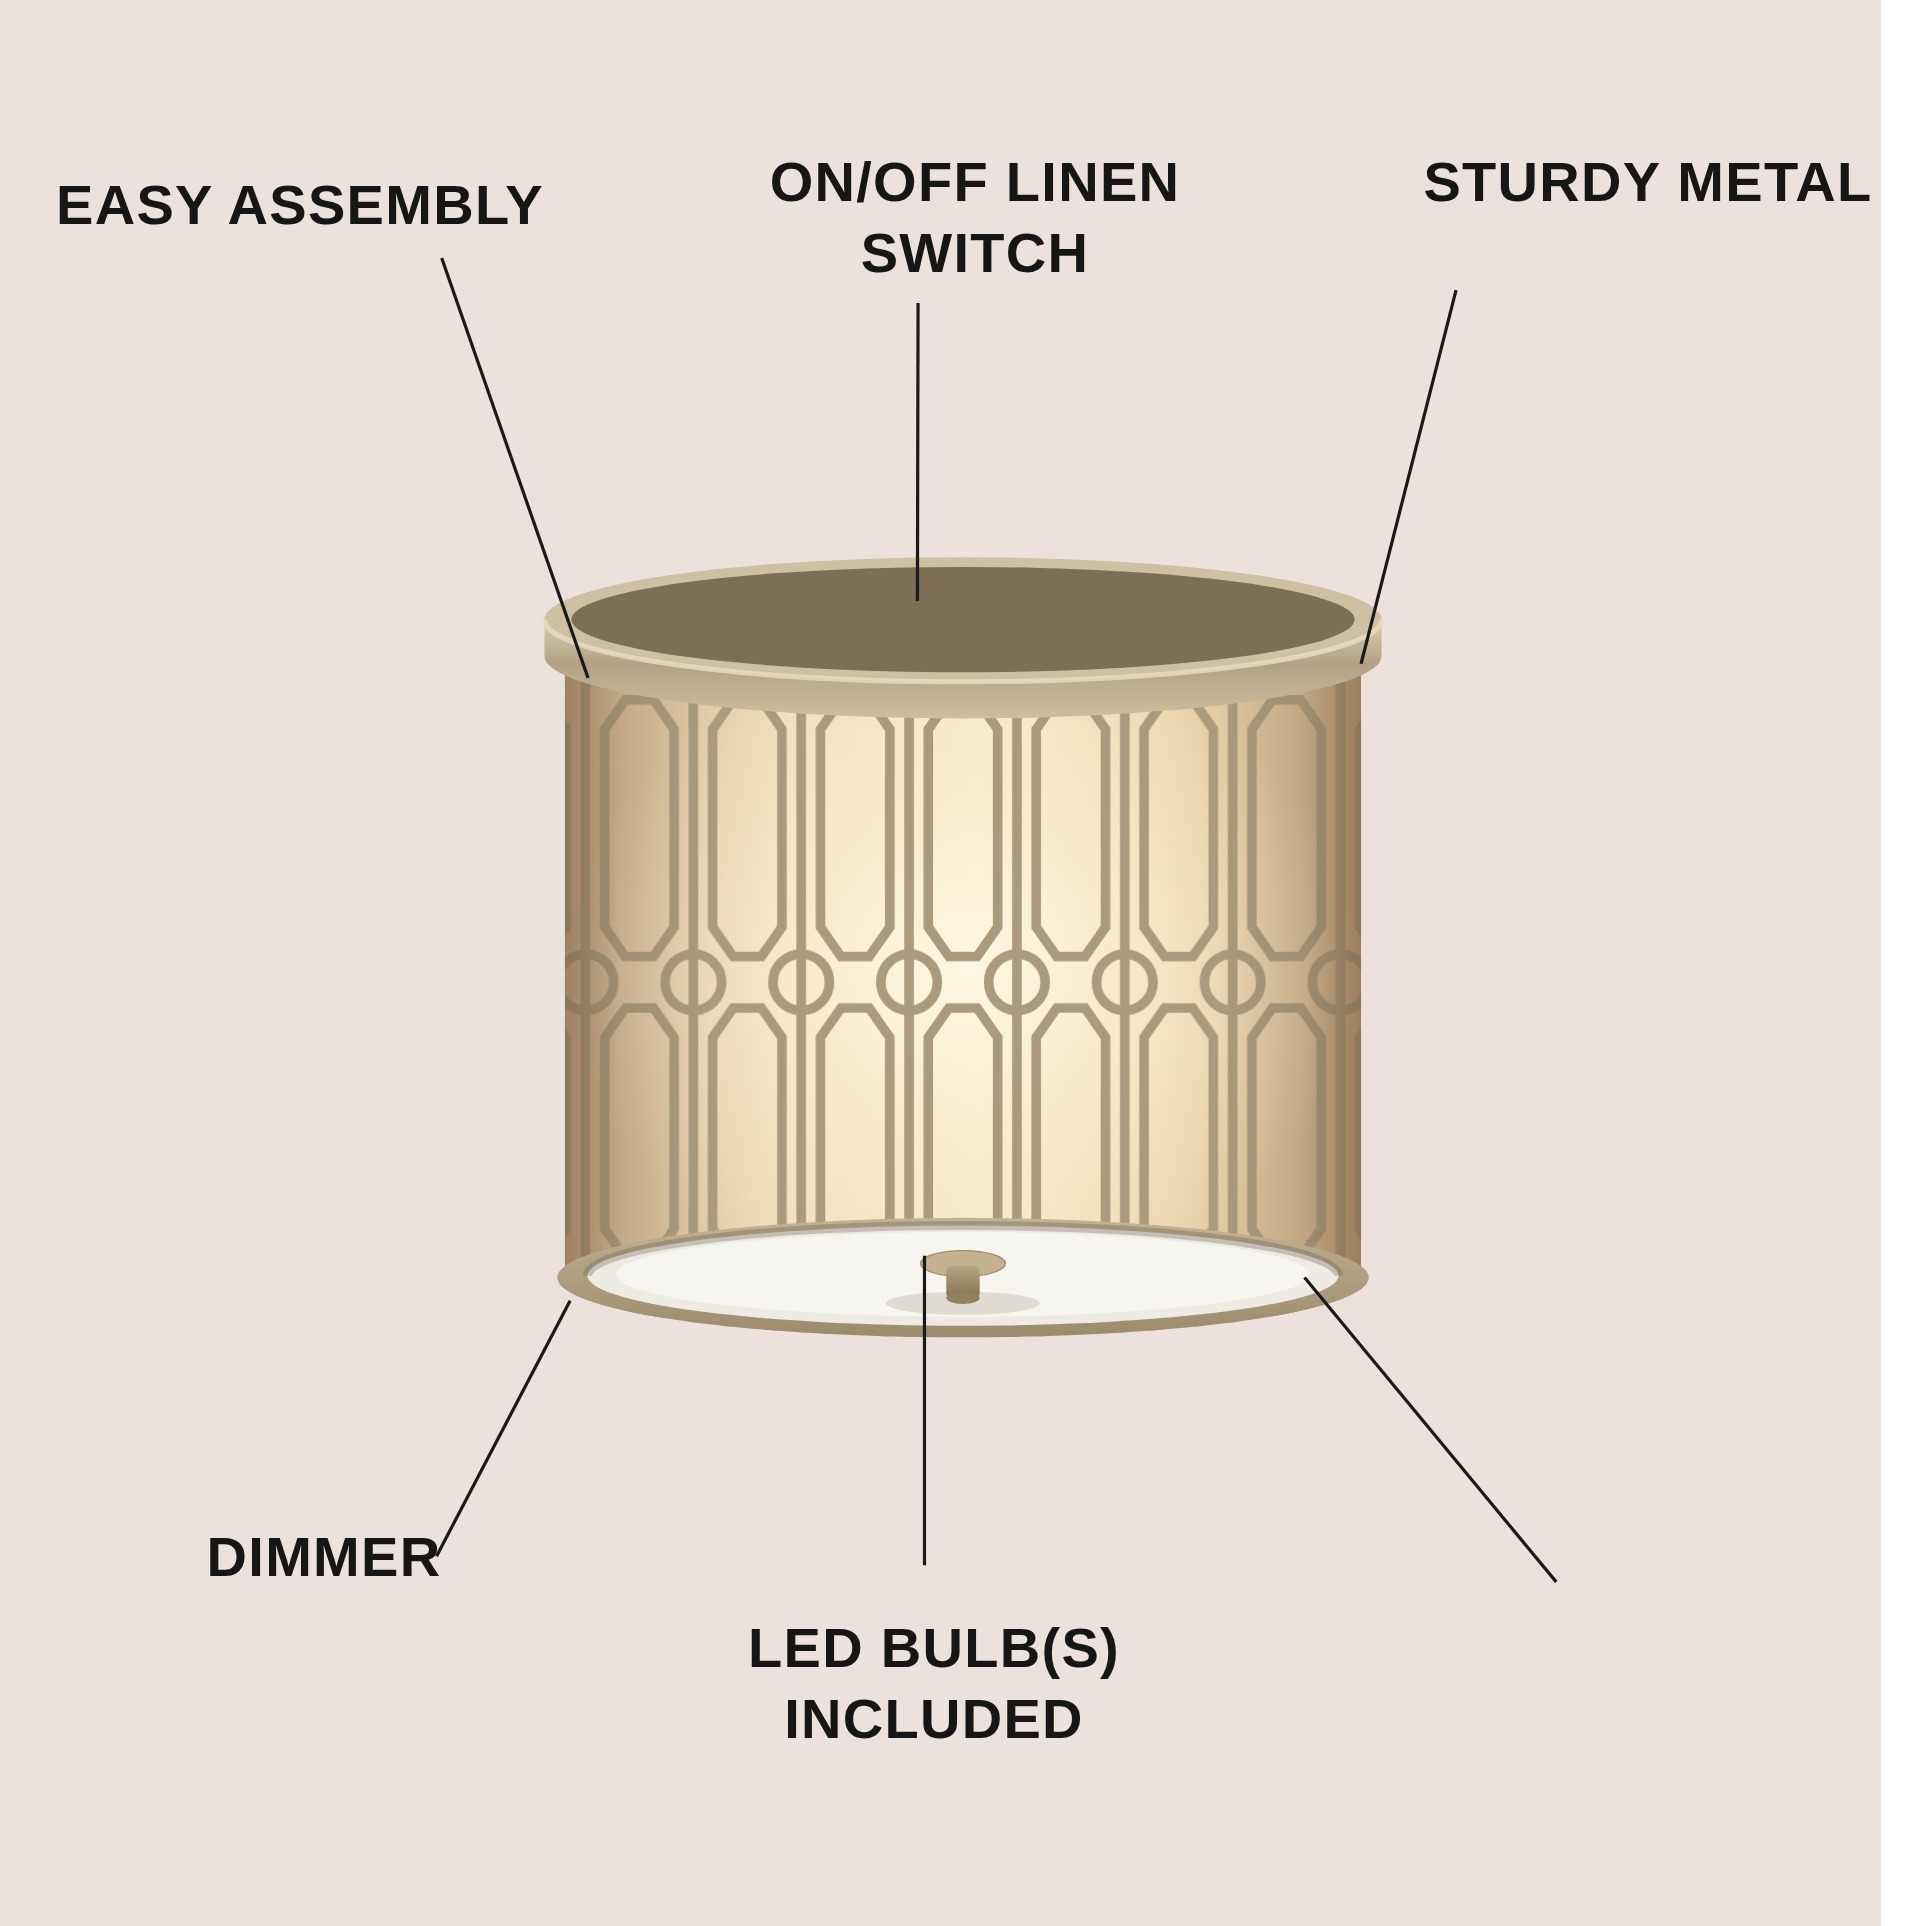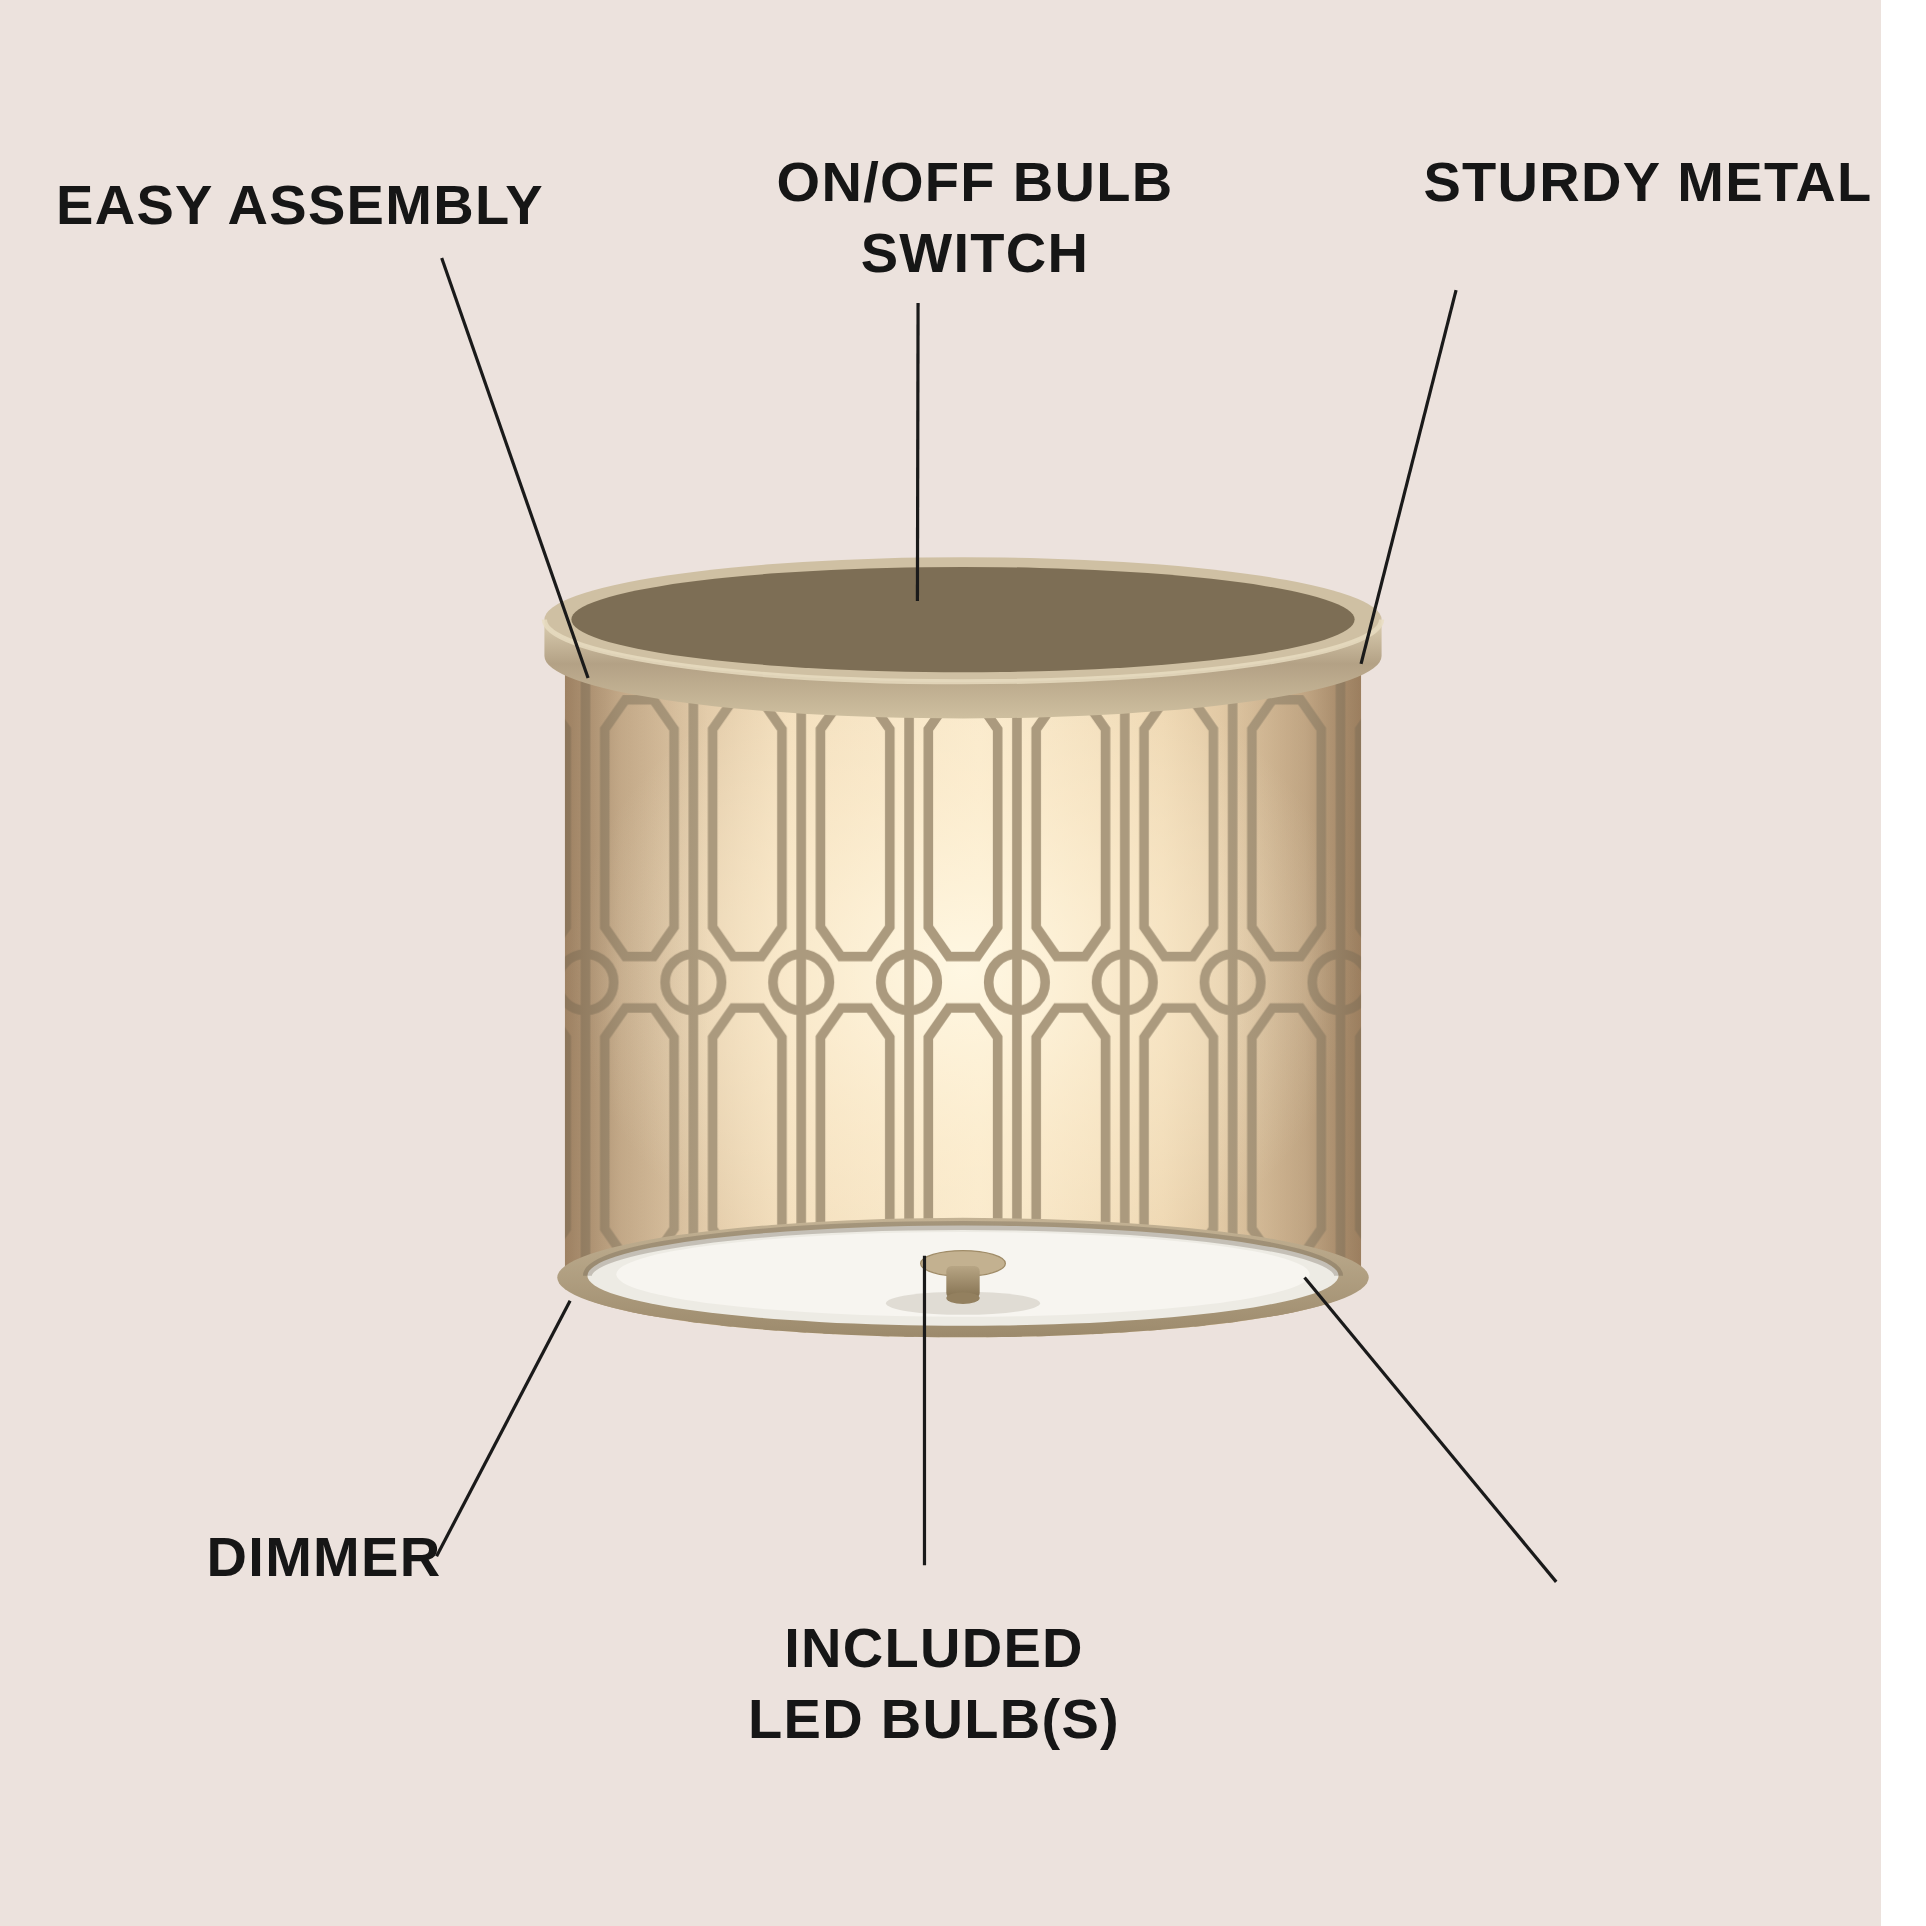--- a/index.html
+++ b/index.html
@@ -106,32 +106,32 @@
       <line x1="1440" y1="2438" x2="1440" y2="1956"></line>
       <line x1="2424" y1="2464" x2="2032" y2="1990"></line>
     </g>
   </svg>
 
   <div class="callout" style="left:300px;top:169px;">
     <div>EASY ASSEMBLY</div>
   </div>
 
   <div class="callout" style="left:975px;top:146px;">
-    <div>ON/OFF BULB</div>
+    <div>ON/OFF LINEN</div>
     <div>SWITCH</div>
   </div>
 
   <div class="callout" style="left:1648px;top:146px;">
     <div>STURDY METAL</div>
   </div>
 
   <div class="callout" style="left:324px;top:1521px;">
     <div>DIMMER</div>
   </div>
 
   <div class="callout" style="left:934px;top:1612px;">
+    <div>LED BULB(S)</div>
     <div>INCLUDED</div>
-    <div>LED BULB(S)</div>
   </div>
 
 
 </div>
 
 
 </body></html>

